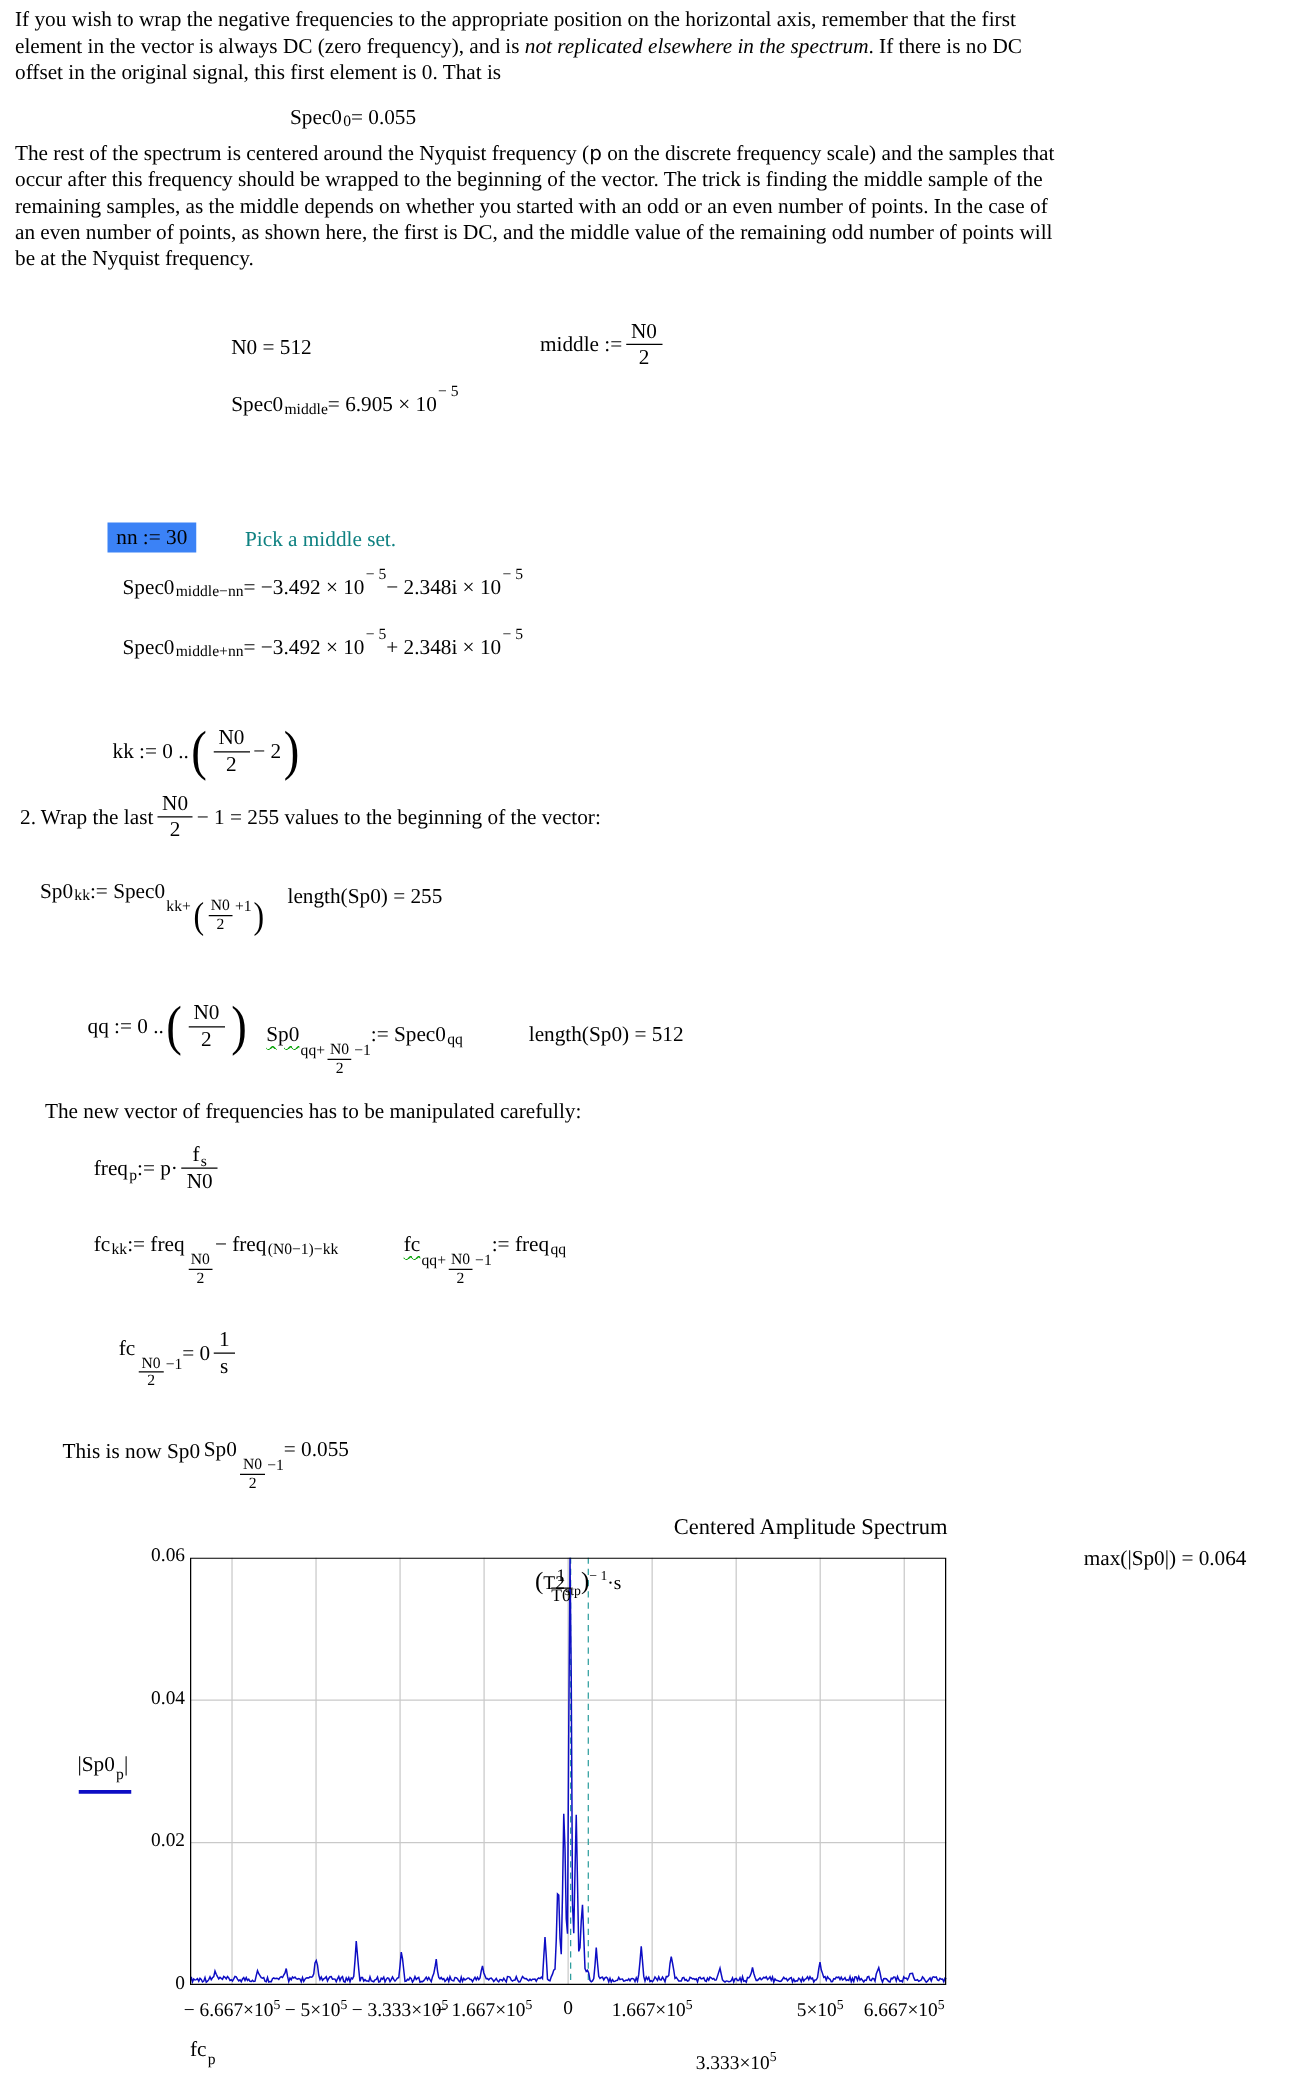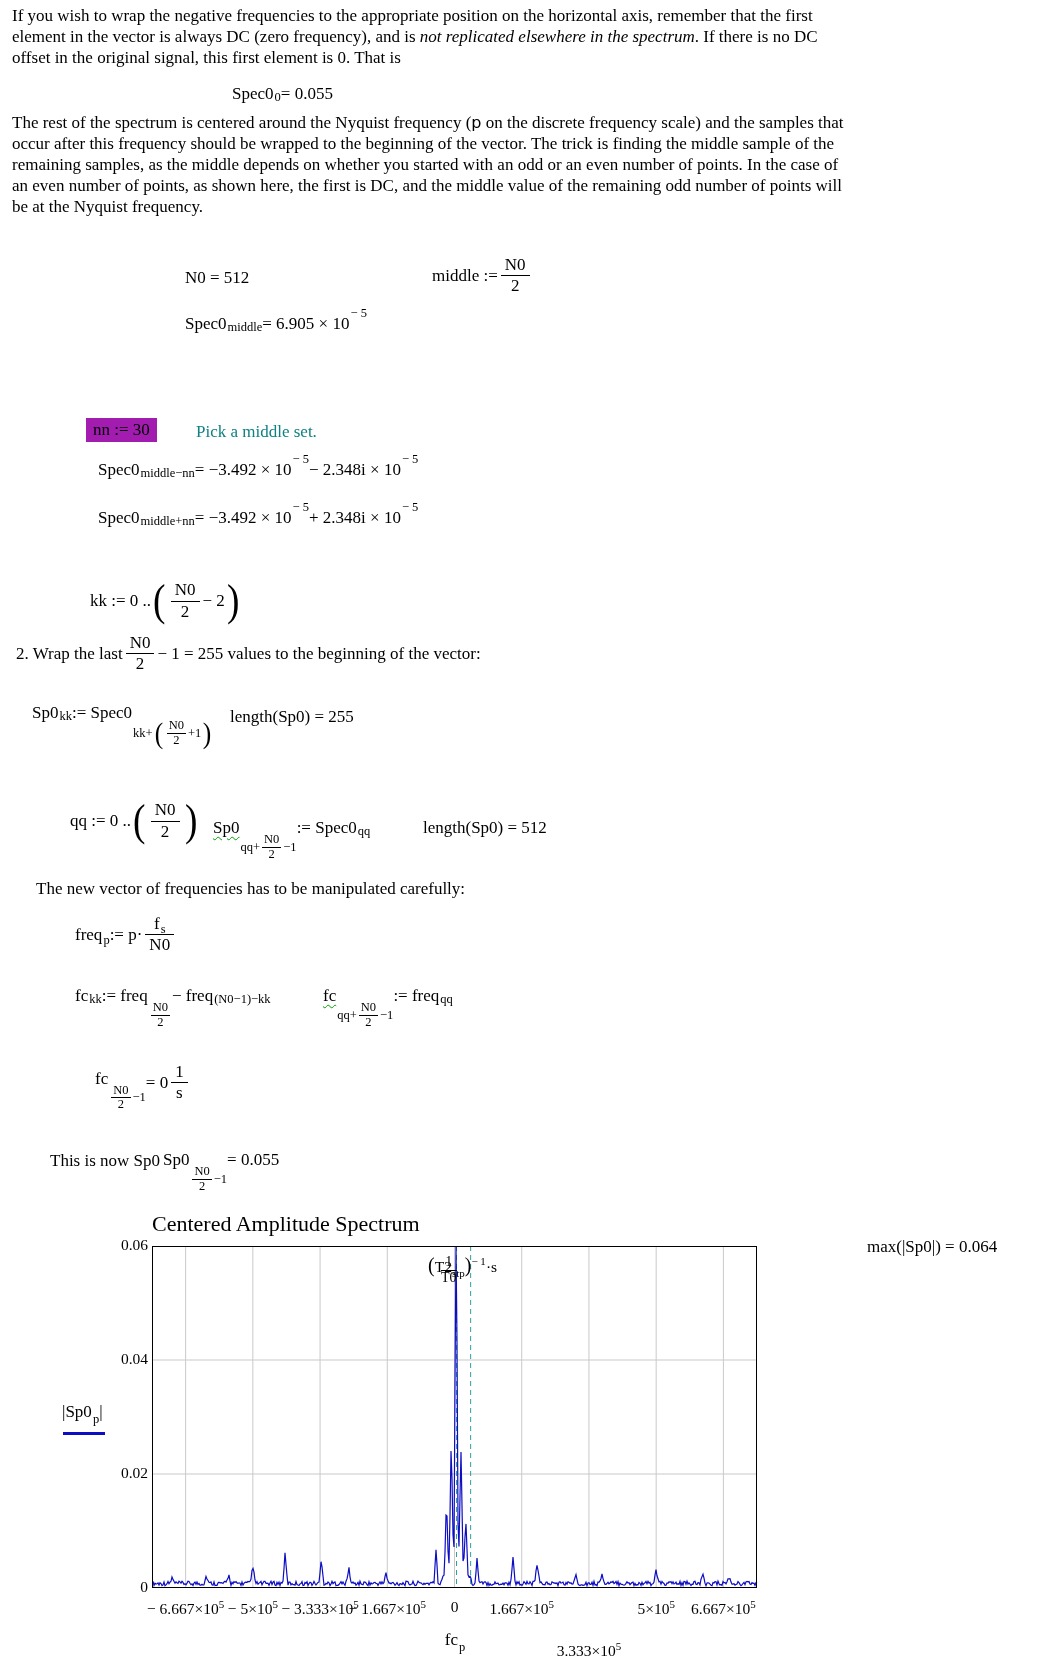--- a/index.html
+++ b/index.html
@@ -9,28 +9,28 @@
   .txt{font-size:17px;line-height:21px;white-space:pre-wrap}
   .eq{display:flex;align-items:center;font-size:17px;white-space:nowrap}
   .eqt{display:flex;align-items:flex-start;font-size:17px;white-space:nowrap}
   .frac{display:inline-flex;flex-direction:column;text-align:center;line-height:1.2;margin:0 3px;vertical-align:middle}
   .frac .num{border-bottom:1px solid #000;padding:0 4px}
   .frac .den{padding:0 4px}
   .mfrac{display:inline-flex;flex-direction:column;text-align:center;line-height:1.1;margin:0 2px}
   .mfrac .num{border-bottom:1px solid #000;padding:0 2px}
   .sb{font-size:12.5px;position:relative;top:6px;margin-left:1px}
   .sp{font-size:12.5px;position:relative;top:-8px;margin-left:1px}
-  .idx{font-size:12.5px;position:relative;top:15px;display:inline-flex;align-items:center;margin-left:1px}
+  .idx{font-size:12.5px;position:relative;top:15px;display:inline-flex;align-items:flex-start;margin-left:1px}
   .bigp{font-size:44px;font-weight:400;line-height:1;margin:0 1px;transform:scaleX(.85)}
   .midp{font-size:30px;font-weight:400;line-height:1;margin:0 1px;transform:scaleX(.85)}
-  .hl{background:#a21caf;padding:2px 7px}
+  .hl{background:#3b82f6;padding:2px 7px}
   .comment{color:#0e8181}
   .wavy{text-decoration:underline wavy #00a000 1px;text-underline-offset:3px}
   .symp{font-family:"DejaVu Sans",sans-serif;font-size:16px}
-  .ctitle{font-size:22px;text-align:left}
+  .ctitle{font-size:18px;text-align:right}
   .xtick{position:absolute;transform:translateX(-50%);font-size:15.5px;white-space:nowrap}
   .xtick sup{font-size:11px}
   .ytick{position:absolute;right:0;font-size:15.5px}
   .mlabel{font-size:15.5px;white-space:nowrap}
   .mlabel .pr{font-size:20px}
   .mlabel .sb2{font-size:11px;position:relative;top:5px}
   .mlabel .sp2{font-size:11px;position:relative;top:-7px}
   .t0frac{display:inline-flex;flex-direction:column;text-align:center;line-height:1.05;font-size:14px}
   .t0frac .num{border-bottom:1px solid #000;padding:0 2px}
 </style>
@@ -274,21 +274,21 @@
       <span class="xtick" style="left: 436.944px; margin-top: 42px;"><span>3.333×10</span><sup>5</sup></span>
       <span class="xtick" style="left: 504.167px;"><span>5×10</span><sup>5</sup></span>
       <span class="xtick" style="left: 571.389px;"><span>6.667×10</span><sup>5</sup></span>
     </div>
 
   <div class="abs" style="left:62px;top:1402px;font-size:17px">
     <span>|</span><span>Sp0</span><span class="sb">p</span><span>|</span>
     <div id="ylabel-underline" style="position: absolute; left: 1px; top: 30px; width: 42px; height: 3px; background: rgb(13, 13, 196);"></div>
   </div>
 
-  <div class="abs" style="left:152px;top:1630px;width:606px;text-align:center;font-size:17px">
+  <div class="abs" style="left:152px;top:1630px;width:606px;text-align:left;font-size:17px">
     <span>fc</span><span class="sb">p</span>
   </div>
 
   <div class="abs mlabel" style="left:428px;top:1254px">
     <span class="pr"><span>(</span></span><span>T2</span><span class="sb2">stp</span><span class="pr"><span>)</span></span><span class="sp2">− 1</span><span>·s</span>
   </div>
   <div class="abs" style="left:441px;top:1252px">
     <span class="t0frac">
         <span class="num">1</span>
         <span>T0</span>

